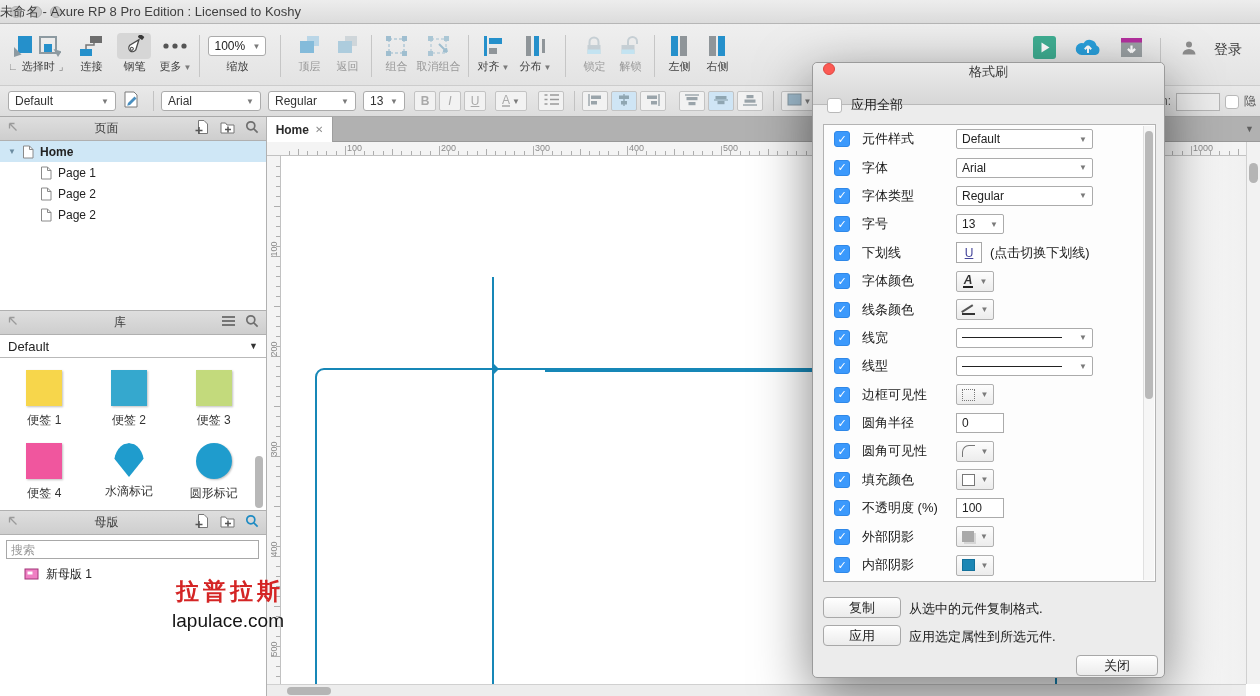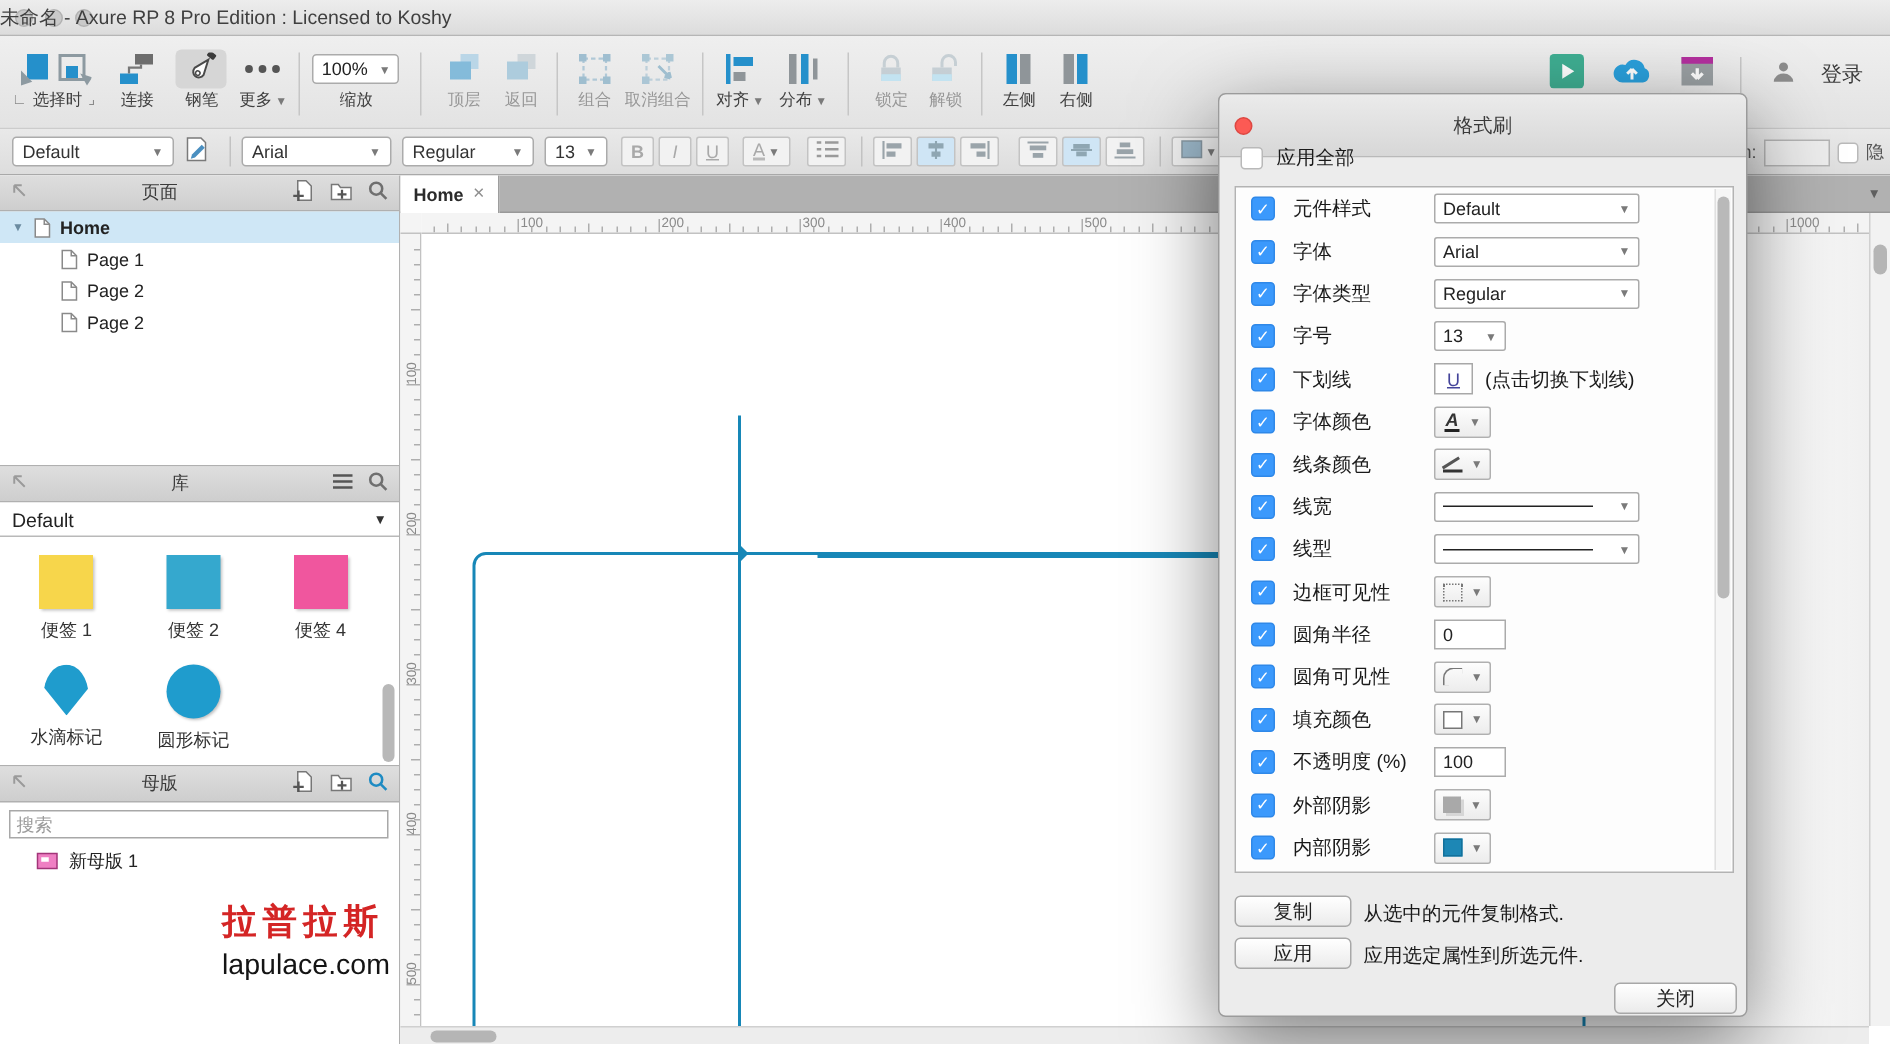--- a/index.html
+++ b/index.html
@@ -71,21 +71,21 @@
   .wshape { width:36px; height:36px; margin-bottom:6px; box-shadow:1px 1px 2px rgba(0,0,0,.25); }
   .wshape.circle { border-radius:50%; }
   .wshape.drop { width:30px; height:34px; border-radius:50% 50% 50% 50% / 60% 60% 40% 40%;
     clip-path:polygon(50% 100%, 0 45%, 3% 25%, 20% 5%, 50% 0, 80% 5%, 97% 25%, 100% 45%); box-shadow:none; }
   .libscroll { position:absolute; right:3px; top:145px; width:8px; height:52px; background:#b8b8b8; border-radius:4px; }
   .search-input { margin:5px 6px; width:253px; height:19px; border:1px solid #a8a8a8; font-size:12px;
     padding:0 4px; color:#333; font-family:inherit; }
   .search-input::placeholder { color:#9a9a9a; }
   .master-row { height:20px; display:flex; align-items:center; font-size:12px; color:#222; padding-left:24px; gap:7px; }
   
-  .watermark { position:absolute; left:148px; top:599px; width:136px; text-align:left; z-index:30; pointer-events:none; }
+  .watermark { position:absolute; left:148px; top:576px; width:136px; text-align:right; z-index:30; pointer-events:none; }
   .wm1 { font-family:"Liberation Serif","DejaVu Serif",serif; font-weight:bold; color:#d42525;
     font-size:23px; letter-spacing:4px; white-space:nowrap; }
   .wm2 { font-size:19px; color:#141414; margin-top:3px; }
   
   .canvas-area { position:absolute; left:267px; top:117px; width:993px; height:579px; background:#fff; }
   .tabbar { position:absolute; left:0; top:0; width:993px; height:25px; background:#b1b1b1; border-bottom:1px solid #999; display:flex; }
   .tab { width:66px; height:25px; background:#fff; display:flex; align-items:center; justify-content:center;
     gap:6px; font-size:12px; font-weight:bold; color:#2b2b2b; border-right:1px solid #9e9e9e; }
   .tab .x { font-size:10px; color:#8f8f8f; font-weight:normal; }
   .tab-overflow { position:absolute; right:6px; top:7px; font-size:9px; color:#5f5f5f; }
@@ -105,21 +105,21 @@
   .cv-arrow { position:absolute; left:213px; top:208px; width:0; height:0;
     border:5px solid transparent; border-left-color:#1787b7; }
   .vscroll { position:absolute; right:0; top:25px; width:14px; height:542px; background:#f2f2f2; border-left:1px solid #d0d0d0; }
   .vthumb { position:absolute; left:2px; top:21px; width:9px; height:20px; background:#b5b5b5; border-radius:5px; }
   .hscroll { position:absolute; left:0; bottom:0; width:979px; height:12px; background:#ededed; border-top:1px solid #d0d0d0; }
   .hthumb { position:absolute; left:20px; top:2px; width:44px; height:8px; background:#b5b5b5; border-radius:4px; }
   
   .dialog { position:absolute; left:812px; top:62px; width:353px; height:616px; background:#ececec;
     border:1px solid #9b9b9b; border-radius:5px; box-shadow:0 18px 55px rgba(0,0,0,.5); z-index:50; }
   .dlg-title { height:42px; background:linear-gradient(#ebebeb,#d7d7d7); border-bottom:1px solid #b9b9b9;
-    border-radius:5px 5px 0 0; display:flex; align-items:center; }
+    border-radius:5px 5px 0 0; display:flex; align-items:flex-start; }
   .dlg-dot { width:12px; height:12px; border-radius:50%; background:#fc5a54; border:1px solid #dd4741; margin-left:10px; }
   .dlg-tlabel { position:absolute; left:0; right:0; text-align:center; font-size:13px; color:#3a3a3a; }
   .applyall { position:absolute; left:14px; top:33px; display:flex; align-items:center; gap:9px; font-size:13px; color:#1a1a1a; }
   .scrollbox { position:absolute; left:10px; top:61px; width:333px; height:458px; background:#fdfdfd;
     border:1px solid #b3b3b3; overflow:hidden; }
   .fp-row { height:28.4px; display:flex; align-items:center; padding-left:10px; }
   .fp-label { width:94px; font-size:13px; color:#1a1a1a; margin-left:12px; }
   .ck { width:16px; height:16px; border-radius:3px; background:#3b99fc; border:1px solid #2f88e8;
     color:#fff; font-size:11px; display:flex; align-items:center; justify-content:center; flex:0 0 auto; }
   .ck.off { background:#fff; border:1px solid #b9b9b9; color:transparent; width:15px; height:15px; }
@@ -586,20 +586,24 @@
           <span class="caret" style="font-size:9px;color:#333">▼</span>
       </div>
       <div id="lib-grid" class="lib-grid">
           <div class="widget">
             <div class="wshape square" style="background: rgb(247, 214, 75);"></div>
             <div>便签 1</div>
           </div>
           <div class="widget">
             <div class="wshape square" style="background: rgb(53, 168, 206);"></div>
             <div>便签 2</div>
+          </div>
+          <div class="widget">
+            <div class="wshape square" style="background: rgb(195, 218, 124);"></div>
+            <div>便签 3</div>
           </div>
           <div class="widget">
             <div class="wshape square" style="background: rgb(240, 86, 158);"></div>
             <div>便签 4</div>
           </div>
           <div class="widget">
             <div class="wshape drop" style="background: rgb(31, 156, 205);"></div>
             <div>水滴标记</div>
           </div>
           <div class="widget">

